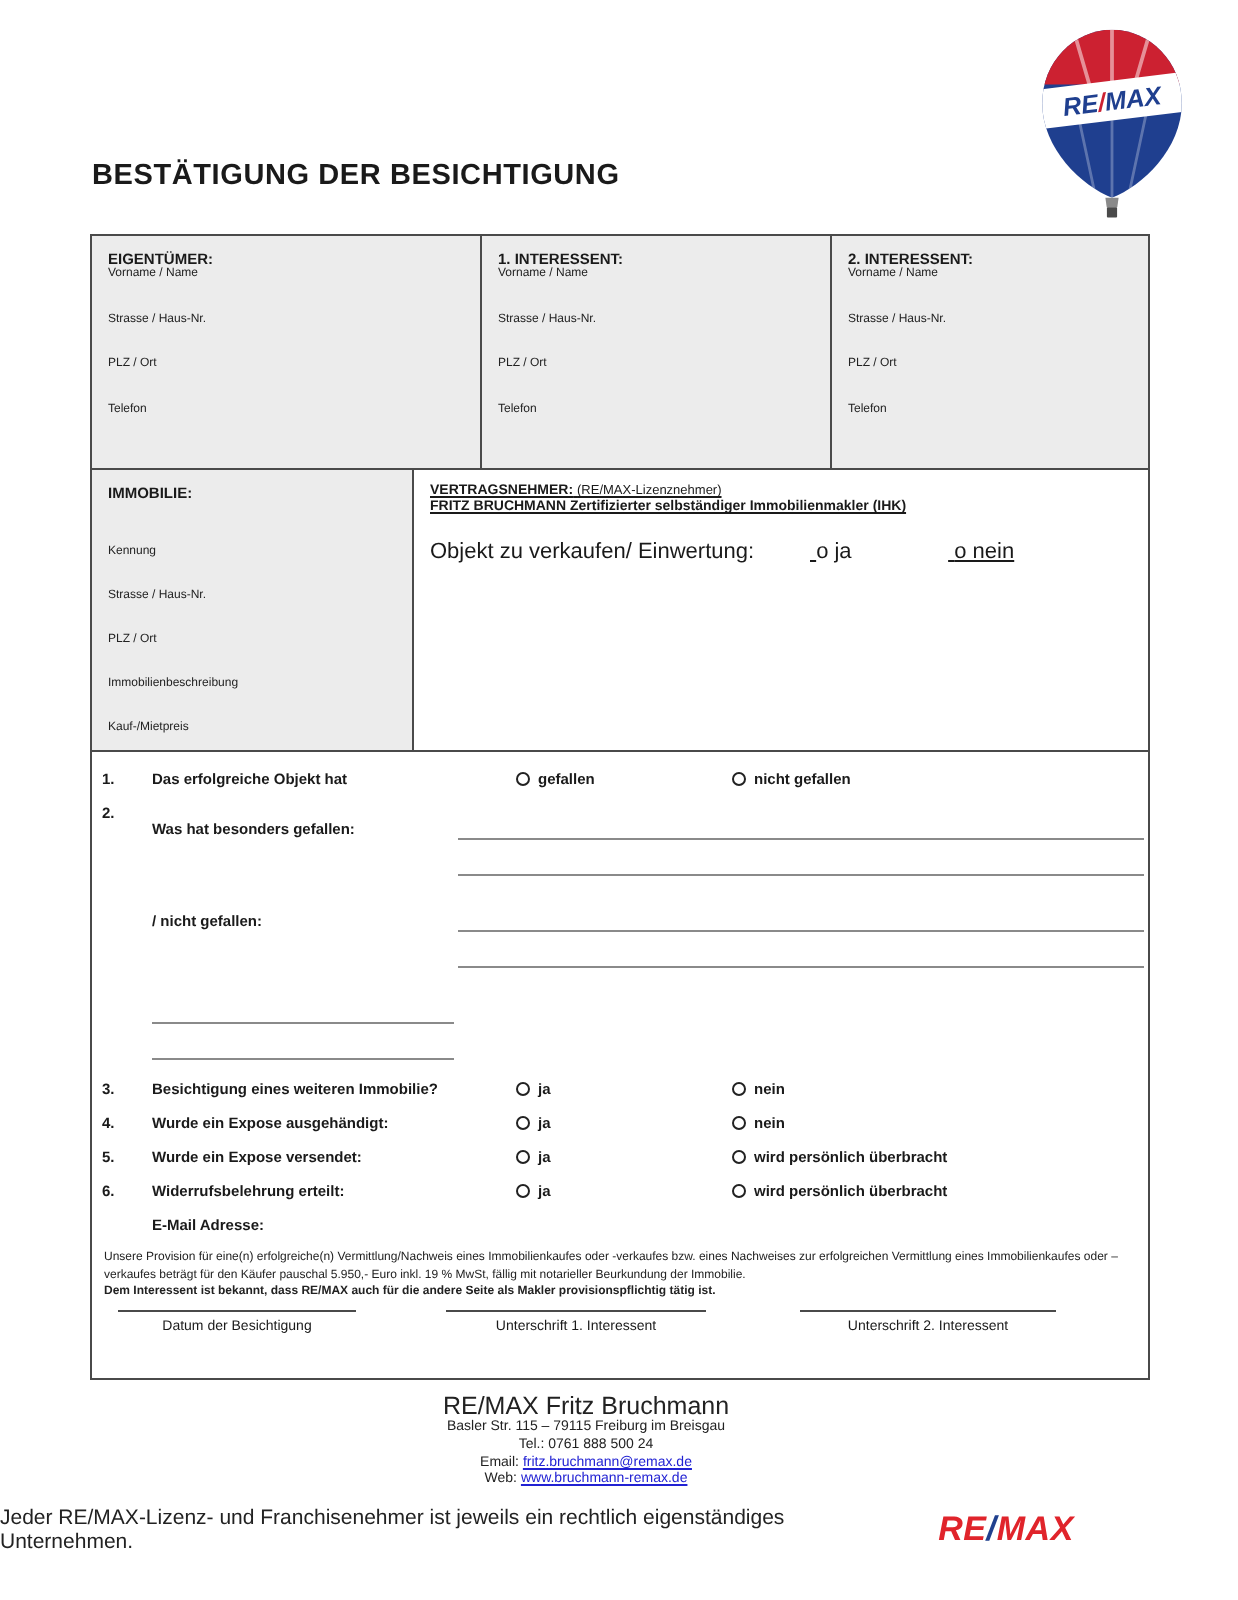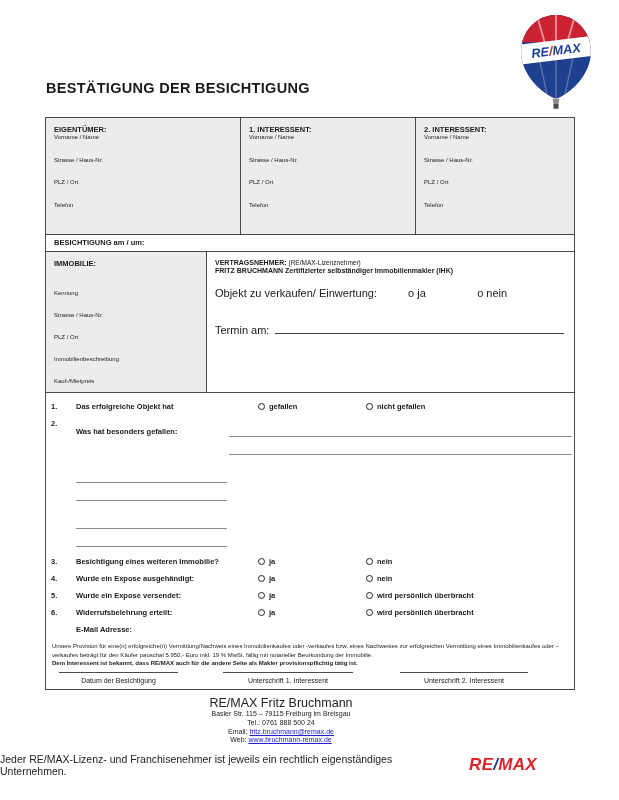--- a/index.html
+++ b/index.html
@@ -25,21 +25,21 @@
 
   .besichtigung { height:16px; line-height:16px; border-bottom:1px solid #4a4a4a;
                   font-size:7.5px; font-weight:bold; padding-left:8px; }
 
   
   .immobilie { display:flex; height:140px; border-bottom:1px solid #4a4a4a; }
   .immo-left { width:161px; background:#ececec; border-right:1px solid #4a4a4a;
                padding:7px 8px 0 8px; box-sizing:border-box; }
   .immo-left .cell-header { margin-bottom:22px; }
   .immo-left .tiny-label { margin-bottom:16px; }
-  .immo-right { flex:1; padding:7px 8px 0 8px; box-sizing:border-box; }
+  .immo-right { flex:1; padding:7px 8px 0 8px; box-sizing:border-box;text-decoration:underline; }
   .vn-line1 { font-size:7px; }
   .vn-label { font-weight:bold; }
   .vn-note { font-size:6.5px; }
   .vn-line2 { font-size:7px; font-weight:bold; margin-top:1px; }
   .objekt-line { margin-top:13px; font-size:11px; }
   .objekt-label { display:inline-block; width:190px; }
   .objekt-yes { display:inline-block; width:66px; }
   .termin-line { margin-top:25px; font-size:11px; display:flex; align-items:flex-end; }
   .termin-rule { flex:1; border-bottom:1px solid #444; margin-left:6px; margin-bottom:2px; margin-right:2px; }
 
@@ -57,21 +57,21 @@
   .fine-print { padding:0 6px; font-size:6px; line-height:1.45; color:#222; }
   .fine-bold { font-weight:bold; }
 
   .signatures { position:absolute; left:0; right:0; bottom:6px; display:flex; }
   .sig { border-top:1px solid #4a4a4a; text-align:center; font-size:7px; padding-top:4px; box-sizing:border-box; }
   .sig1 { margin-left:13px; width:119px; }
   .sig2 { margin-left:45px; width:130px; }
   .sig3 { margin-left:47px; width:128px; }
 
   
-  .footer { position:absolute; top:696px; left:4px; width:554px; text-align:center; }
+  .footer { position:absolute; top:696px; left:16px; width:554px; text-align:center; }
   .footer-name { font-size:12.5px; color:#222; }
   .footer-line { font-size:7px; line-height:1.25; color:#222; }
   .link { color:#2121d3; text-decoration:underline; cursor:pointer; }
 
   .bottom-row { position:absolute; top:753px; left:0; width:537px; display:flex;
                 justify-content:center; align-items:center; gap:10px; }
   .disclaimer { font-size:10.5px; color:#222; }
   .wordmark { font-size:17px; font-weight:bold; font-style:italic; letter-spacing:0.3px; white-space:nowrap; }
   .wm-red { color:#e0242b; }
   .wm-blue { color:#20408e; }
@@ -122,21 +122,20 @@
       </div>
       <div class="party-cell c3">
         <div class="cell-header">2. INTERESSENT:</div>
         <div class="tiny-label">Vorname / Name</div>
         <div class="tiny-label">Strasse / Haus-Nr.</div>
         <div class="tiny-label">PLZ / Ort</div>
         <div class="tiny-label">Telefon</div>
       </div>
     </div>
 
-    <div class="besichtigung">BESICHTIGUNG am / um:</div>
 
     <div class="immobilie">
       <div class="immo-left">
         <div class="cell-header">IMMOBILIE:</div>
         <div class="tiny-label">Kennung</div>
         <div class="tiny-label">Strasse / Haus-Nr.</div>
         <div class="tiny-label">PLZ / Ort</div>
         <div class="tiny-label">Immobilienbeschreibung</div>
         <div class="tiny-label">Kauf-/Mietpreis</div>
       </div>
@@ -144,24 +143,20 @@
         <div class="vn-line1">
           <span class="vn-label">VERTRAGSNEHMER:</span>
           <span class="vn-note">(RE/MAX-Lizenznehmer)</span>
         </div>
         <div class="vn-line2">FRITZ BRUCHMANN Zertifizierter selbständiger Immobilienmakler (IHK)</div>
         <div class="objekt-line">
           <span class="objekt-label">Objekt zu verkaufen/ Einwertung:</span>
           <span class="objekt-yes">o ja</span>
           <span class="objekt-no">o nein</span>
         </div>
-        <div class="termin-line">
-          <span>Termin am:</span>
-          <span class="termin-rule"></span>
-        </div>
       </div>
     </div>
 
     <div class="questions">
 
       <div class="q-row">
         <span class="q-num">1.</span>
         <span class="q-label">Das erfolgreiche Objekt hat</span>
         <span class="opt">
             <span class="circle"></span>
@@ -177,20 +172,21 @@
         <span class="q-num">2.</span>
         <span class="q-label">Was hat besonders gefallen:</span>
         <div>
           <div class="wline"></div>
           <div class="wline"></div>
         </div>
       </div>
 
       <div class="q2-sub">
         <span class="q-num"></span>
+        <span class="q-label">/ nicht gefallen:</span>
         <div>
           <div class="wline"></div>
           <div class="wline"></div>
         </div>
       </div>
 
       <div class="q2-sub">
         <span class="q-num"></span>
         <div>
           <div class="wline"></div>

